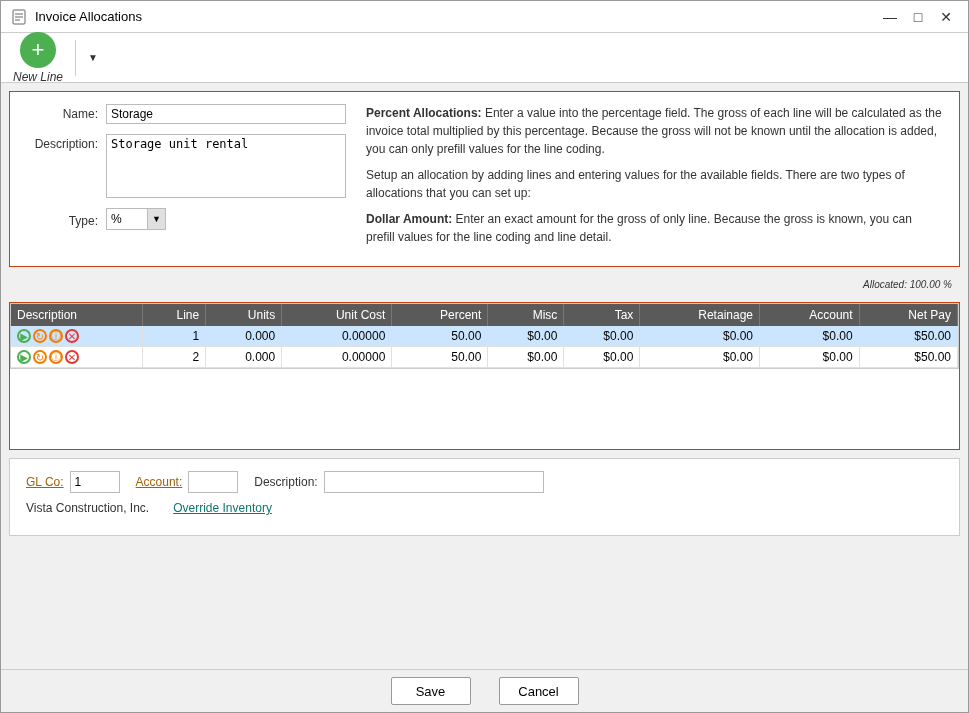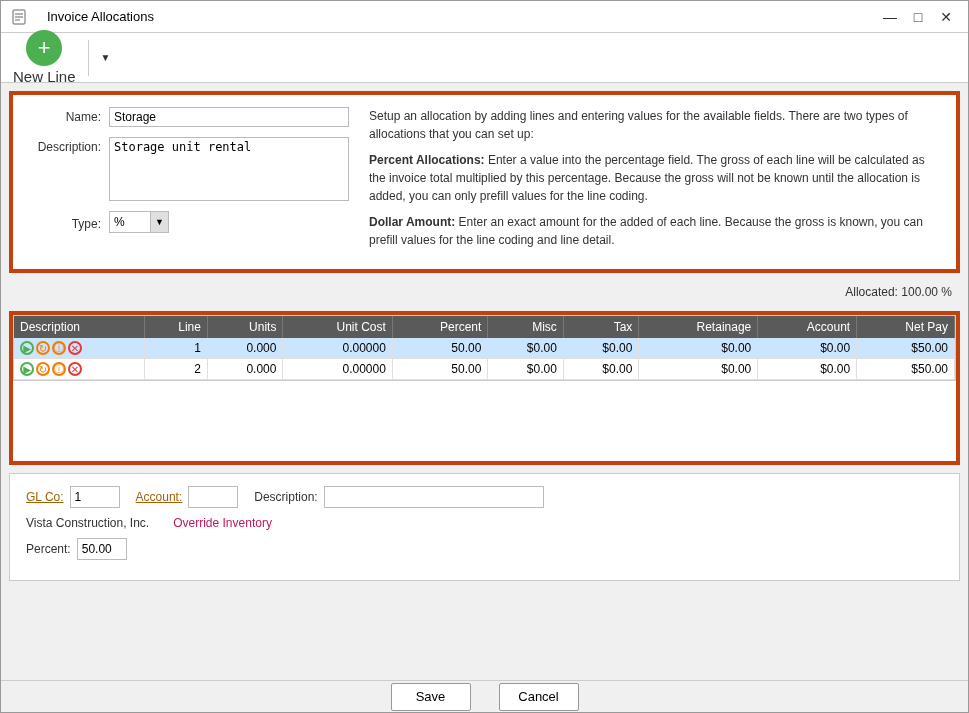--- a/index.html
+++ b/index.html
@@ -24,21 +24,21 @@
       border-bottom: 1px solid #ccc;
       padding: 6px 10px;
       display: flex;
       align-items: center;
       justify-content: space-between;
       height: 32px;
     }
     .title-left {
       display: flex;
       align-items: center;
-      gap: 20px;
+      gap: 8px;
     }
     .title-text {
       font-size: 13px;
       font-weight: 400;
     }
     .title-controls {
       display: flex;
       gap: 4px;
     }
     .title-btn {
@@ -77,22 +77,23 @@
       border-radius: 50%;
       display: flex;
       align-items: center;
       justify-content: center;
       color: white;
       font-size: 22px;
       font-weight: 300;
       line-height: 1;
     }
     .new-line-label {
-      font-size: 15px;
-      color: #333;
+      font-size: 12px;
+      color: #333;
+      font-style: italic;
     }
     .toolbar-divider {
       width: 1px;
       height: 36px;
       background: #ccc;
       margin: 0 4px;
     }
     .dropdown-arrow {
       font-size: 10px;
       color: #333;
@@ -108,21 +109,21 @@
       gap: 8px;
     }
 
     
     .content-area::-webkit-scrollbar { width: 14px; }
     .content-area::-webkit-scrollbar-track { background: #f0f0f0; }
     .content-area::-webkit-scrollbar-thumb { background: #c0c0c0; border: 2px solid #f0f0f0; }
 
     .panel {
       background: #fff;
-      border: 4px solid #c2410c;
+      border: 1px solid #c2410c;
       padding: 12px 16px;
     }
 
     .form-and-info {
       display: flex;
       gap: 20px;
     }
     .form-section {
       flex: 0 0 320px;
     }
@@ -199,22 +200,23 @@
       align-items: center;
       justify-content: center;
       cursor: pointer;
       font-size: 9px;
     }
 
     
     .allocated-row {
       text-align: right;
       padding: 4px 8px;
-      font-size: 12px;
-      color: #333;
+      font-size: 10px;
+      color: #333;
+      font-style: italic;
     }
     .allocated-value {
       color: #333;
     }
 
     
     .table-container {
       border: 1px solid #ccc;
       overflow: hidden;
     }
@@ -309,34 +311,35 @@
     .detail-input-md { width: 100px; }
     .detail-input-xl { width: 220px; }
     .detail-sub {
       font-size: 12px;
       color: #333;
       margin-bottom: 8px;
       display: flex;
       gap: 24px;
     }
     .override-text {
-      color: #be185d;
+      color: #0f766e;
+      text-decoration: underline;
       cursor: pointer;
     }
 
     
     .footer {
       background: #f0f0f0;
       border-top: 1px solid #ccc;
       padding: 1px;
       display: flex;
       align-items: center;
       justify-content: center;
       gap: 28px;
-      height: 32px;
+      height: 43px;
     }
     .footer-btn {
       width: 80px;
       height: 28px;
       border: 1px solid #999;
       background: #fff;
       cursor: pointer;
       font-size: 13px;
       border-radius: 2px;
     }
@@ -392,28 +395,28 @@
             <div class="type-select-wrap">
               <select class="type-select">
                 <option>%</option>
                 <option>$</option>
               </select>
               <div class="type-dropdown-btn">▼</div>
             </div>
           </div>
         </div>
         <div class="info-section">
-          <p>Setup an allocation by adding lines and entering values for the available fields. There are two types of allocations that you can set up:</p>
           <p>
             <span class="info-bold">Percent Allocations:</span>
             <span>Enter a value into the percentage field. The gross of each line will be calculated as the invoice total multiplied by this percentage. Because the gross will not be known until the allocation is added, you can only prefill values for the line coding.</span>
           </p>
+          <p>Setup an allocation by adding lines and entering values for the available fields. There are two types of allocations that you can set up:</p>
           <p>
             <span class="info-bold">Dollar Amount:</span>
-            <span>Enter an exact amount for the added of each line. Because the gross is known, you can prefill values for the line coding and line detail.</span>
+            <span>Enter an exact amount for the gross of only line. Because the gross is known, you can prefill values for the line coding and line detail.</span>
           </p>
         </div>
       </div>
     </div>
 
     <div class="allocated-row">
       <span>Allocated:</span>
       <span class="allocated-value">100.00 %</span>
     </div>
 
@@ -491,26 +494,20 @@
         </div>
         <div class="detail-field">
           <span class="detail-label-plain">Description:</span>
           <input class="detail-input detail-input-xl" type="text" value="" style="">
         </div>
       </div>
       <div class="detail-sub">
         <span>Vista Construction, Inc.</span>
         <span class="override-text">Override Inventory</span>
       </div>
-      <div class="detail-row">
-        <div class="detail-field">
-          <span class="detail-label-plain">Percent:</span>
-          <input class="detail-input detail-input-sm" type="text" value="50.00" style="">
-        </div>
-      </div>
     </div>
 
   </div>
 
   <div class="footer">
     <button class="footer-btn">Save</button>
     <button class="footer-btn">Cancel</button>
   </div>
 
 </div>

